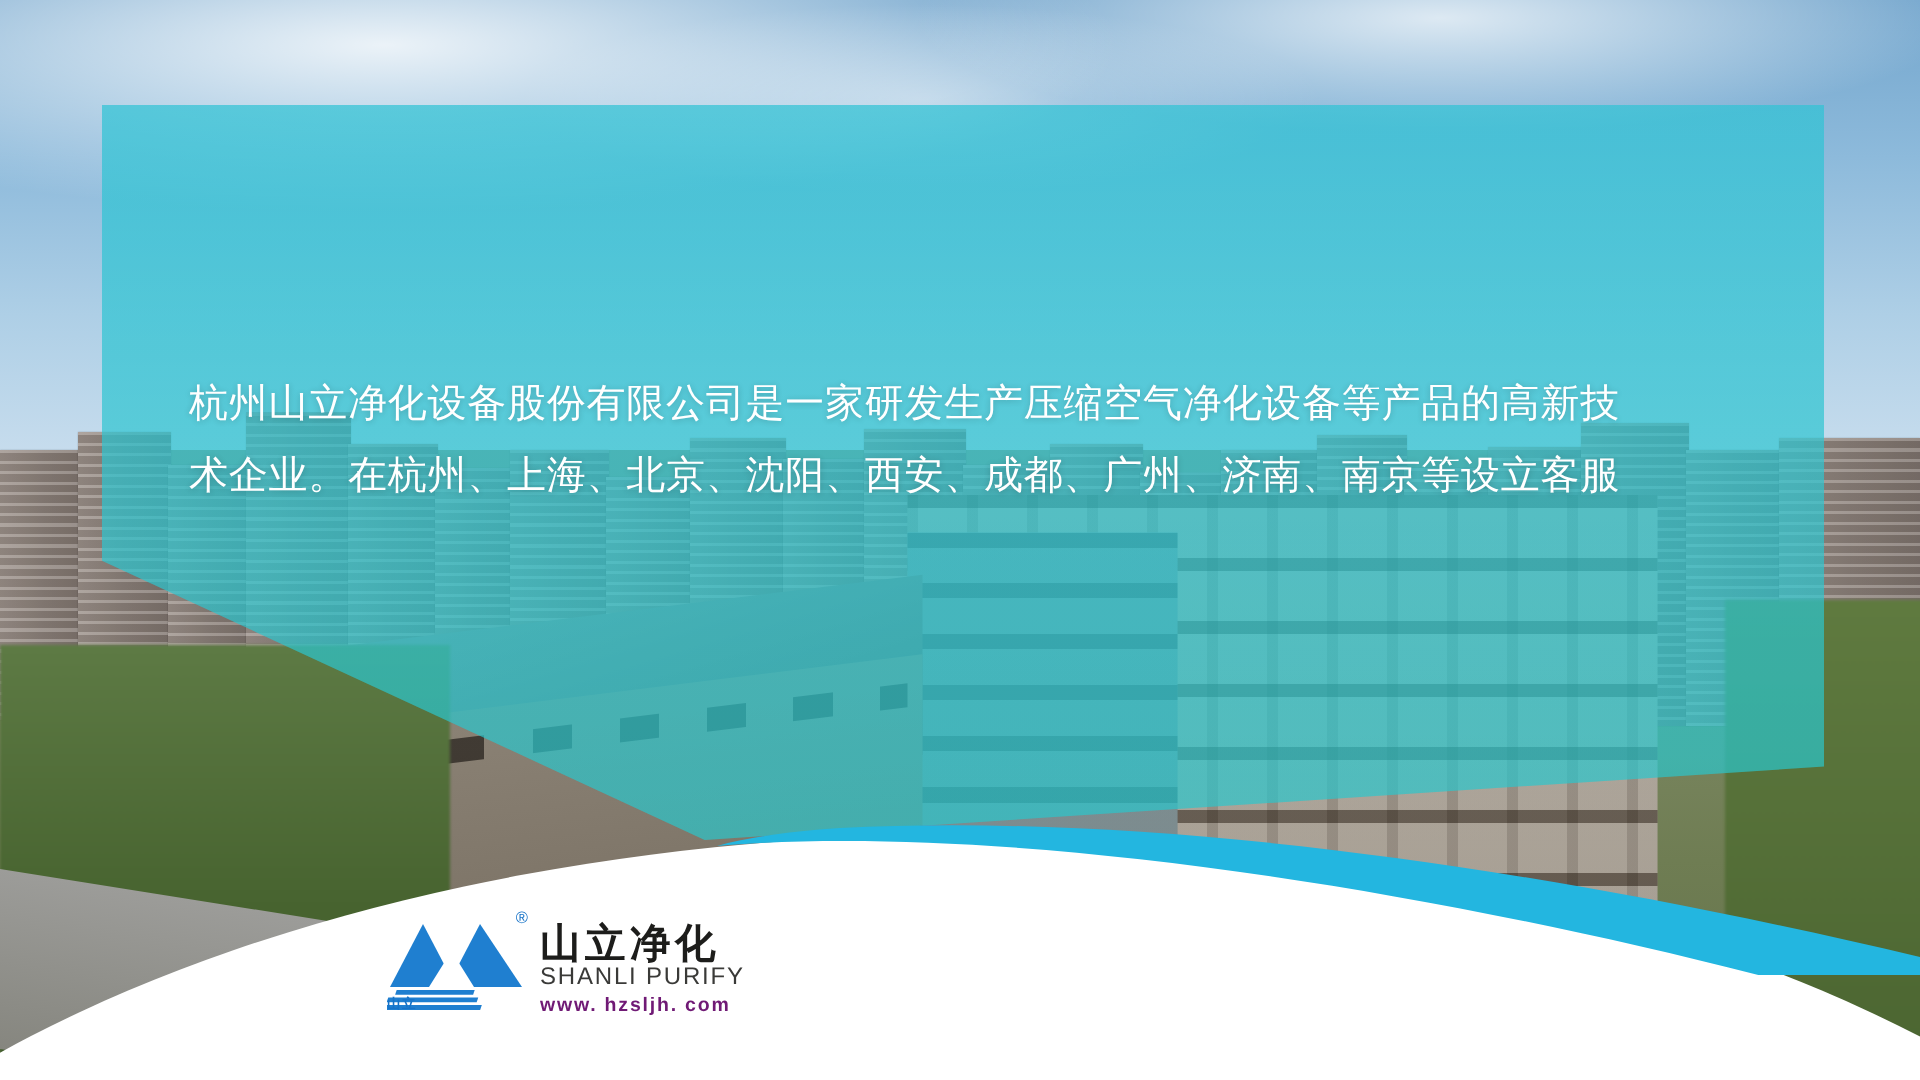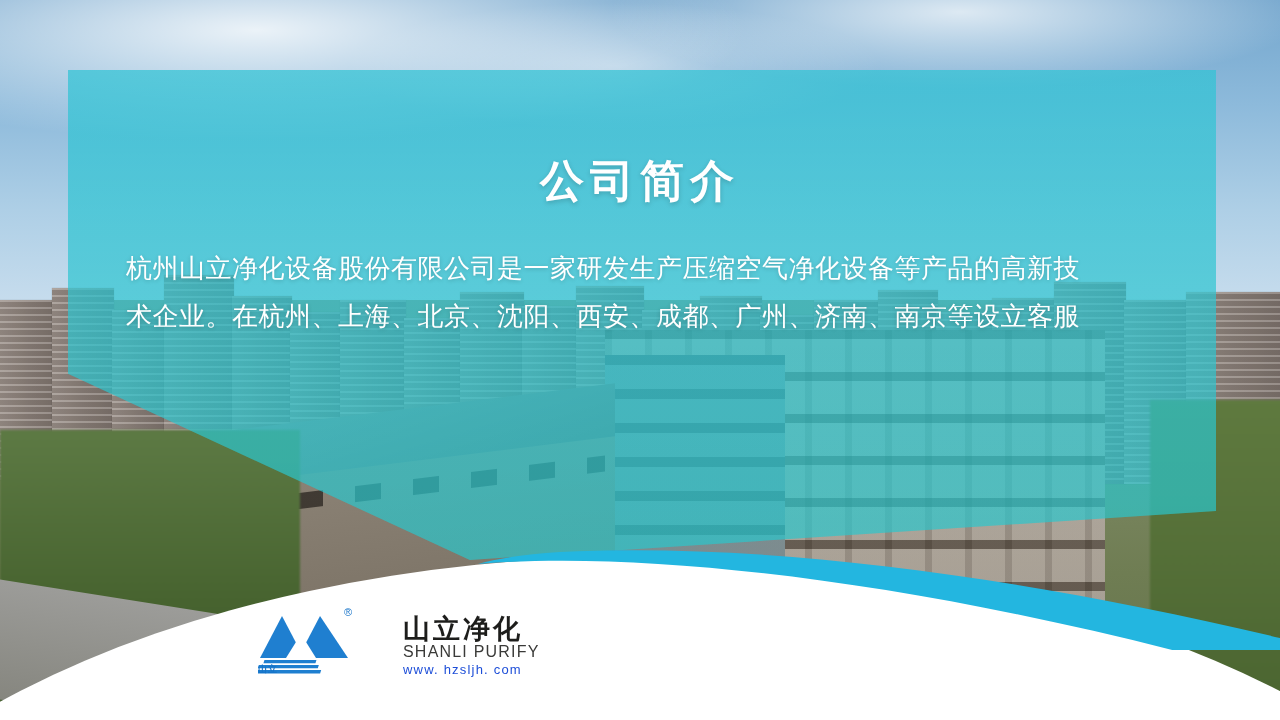--- a/index.html
+++ b/index.html
@@ -179,31 +179,31 @@
   }
   .logo-mark { position: relative; width: 92px; height: 74px; }
   .logo-sub {
     position: absolute; left: 0; bottom: 4px;
     font-size: 9px; color: #1673c8; font-weight: bold; letter-spacing: 1px;
   }
   .logo-reg {
     position: absolute; right: -2px; top: 0;
     font-size: 11px; color: #1673c8;
   }
-  .logo-words { padding-bottom: 2px; margin-left: 43px; }
+  .logo-words { padding-bottom: 2px; }
   .logo-cn {
     font-size: 27px; font-weight: bold; color: #1d1d1b;
     letter-spacing: 3px; line-height: 1.05;
   }
   .logo-en {
     font-size: 16px; font-weight: normal; color: #3a3a38;
     letter-spacing: 1.2px; line-height: 1.15;
   }
   .logo-url {
-    font-size: 13px; color: #1d4ed8; letter-spacing: 1.2px; line-height: 1.25;
+    font-size: 13px; color: #701a75; letter-spacing: 1.2px; line-height: 1.25; font-weight: bold;
   }
 </style>
 </head>
 <body>
 
 <div id="slide">
 
   <div class="bg">
     <div class="bg-sky"></div>
     <div class="bg-ground"></div>
@@ -243,21 +243,20 @@
     <div class="factory-wall"></div>
 
     <div class="bg-grass-l"></div>
     <div class="bg-grass-r"></div>
     <div class="road"></div>
   </div>
 
   <div class="panel"></div>
   <div class="panel-tint"></div>
 
-  <div class="title">公司简介</div>
 
   <div class="body-text">
     <p>杭州山立净化设备股份有限公司是一家研发生产压缩空气净化设备等产品的高新技</p>
     <p>术企业。在杭州、上海、北京、沈阳、西安、成都、广州、济南、南京等设立客服</p>
   </div>
 
   <div class="white-curve"></div>
 
   <svg class="swoosh" viewBox="0 0 1280 180" preserveAspectRatio="none">
     <path d="M478,94 C640,80 900,110 1180,182 L1280,212 L1280,168 C1010,104 760,72 560,82 C528,84 500,88 478,94 Z" fill="#23b6e0"></path>

